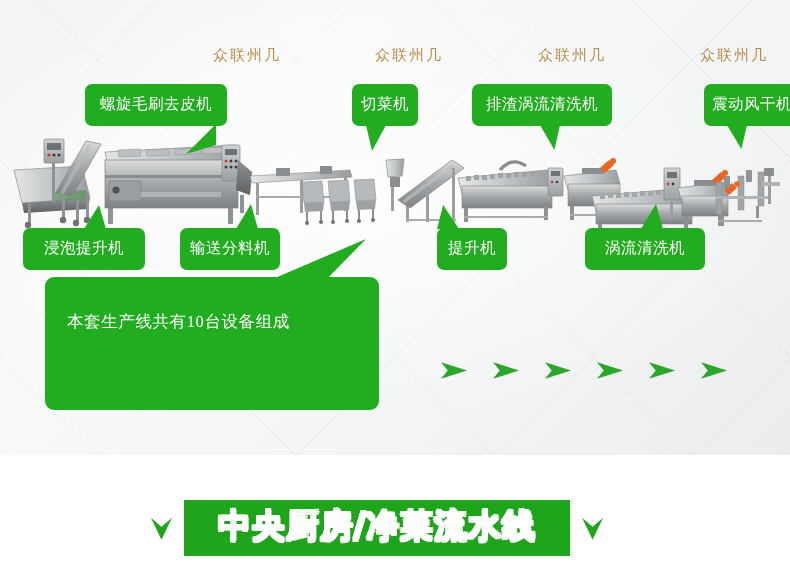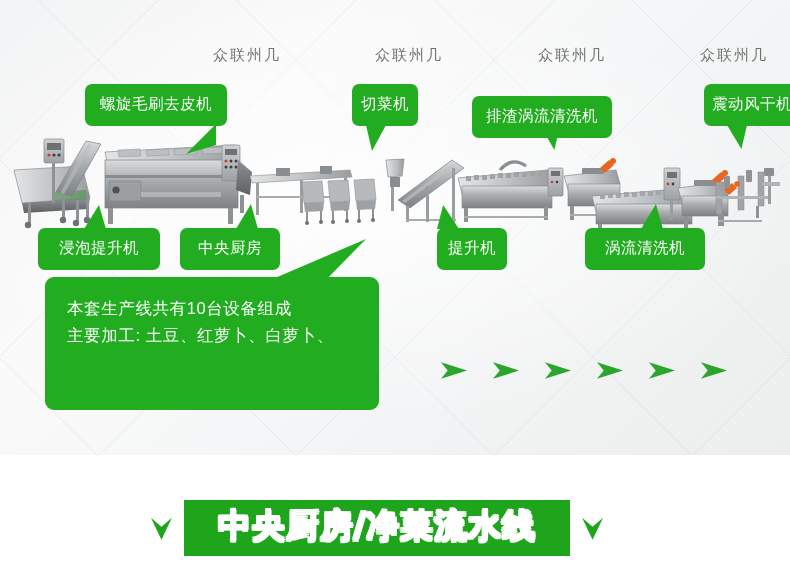--- a/index.html
+++ b/index.html
@@ -47,21 +47,21 @@
     left: 0; top: 0; right: 0; bottom: 0;
     background: radial-gradient(ellipse 70% 60% at 45% 45%,
                 rgba(255,255,255,0.85) 0%, rgba(255,255,255,0.25) 55%, rgba(255,255,255,0) 80%);
   }
 
   
   .watermark {
     position: absolute;
     font-size: 15px;
     letter-spacing: 2px;
-    color: #404040;
+    color: #a16207;
     opacity: 0.72;
     font-family: "DejaVu Sans", sans-serif;
     white-space: nowrap;
     user-select: none;
   }
 
   
   .machines { position: absolute; left: 0; top: 0; width: 790px; height: 455px; }
 
   
@@ -94,22 +94,22 @@
   .tail-up        { clip-path: polygon(0 100%, 100% 100%, 68% 0); }
   .tail-up-left   { clip-path: polygon(0 100%, 100% 100%, 28% 0); }
   .tail-downleft  { clip-path: polygon(100% 0, 100% 70%, 0 100%); }
 
   
   .infobox {
     position: absolute;
     background: #22ac1f;
     border-radius: 9px;
     color: #ffffff;
-    padding: 18px 22px 16px 22px;
-    font-family: Liberation Sans, sans-serif;
+    padding: 32px 22px 16px 22px;
+    font-family: Liberation Serif, serif;
   }
   .infobox .line {
     font-size: 16.5px;
     line-height: 1.62;
     letter-spacing: 0.6px;
     white-space: nowrap;
   }
   .infobox-tail {
     position: absolute;
     background: #22ac1f;
@@ -396,49 +396,48 @@
   <div id="callout-layer">
       <div class="tail tail-downleft" style="left: 186px; top: 124px; width: 30px; height: 30px;"></div>
       <div class="callout" style="left: 85px; top: 84px; width: 142px; height: 42px;">
         <span class="lbl">螺旋毛刷去皮机</span>
       </div>
       <div class="tail tail-down" style="left: 366px; top: 125px; width: 20px; height: 26px;"></div>
       <div class="callout" style="left: 352px; top: 84px; width: 66px; height: 42px;">
         <span class="lbl">切菜机</span>
       </div>
       <div class="tail tail-down-rev" style="left: 540px; top: 125px; width: 20px; height: 25px;"></div>
-      <div class="callout" style="left: 472px; top: 84px; width: 140px; height: 42px; margin-top: 12px;">
+      <div class="callout" style="left: 472px; top: 84px; width: 140px; height: 42px;">
         <span class="lbl">排渣涡流清洗机</span>
       </div>
       <div class="tail tail-down-rev" style="left: 727px; top: 125px; width: 20px; height: 24px;"></div>
       <div class="callout" style="left: 704px; top: 84px; width: 96px; height: 42px;">
         <span class="lbl">震动风干机</span>
       </div>
       <div class="tail tail-up" style="left: 84px; top: 205px; width: 22px; height: 24px;"></div>
-      <div class="callout" style="left: 38px; top: 228px; width: 122px; height: 42px;">
+      <div class="callout" style="left: 23px; top: 228px; width: 122px; height: 42px;">
         <span class="lbl">浸泡提升机</span>
       </div>
       <div class="tail tail-up" style="left: 236px; top: 204px; width: 22px; height: 25px;"></div>
       <div class="callout" style="left: 180px; top: 228px; width: 100px; height: 42px;">
-        <span class="lbl">中央厨房</span>
+        <span class="lbl">输送分料机</span>
       </div>
       <div class="tail tail-up-left" style="left: 437px; top: 205px; width: 22px; height: 24px;"></div>
       <div class="callout" style="left: 424px; top: 228px; width: 70px; height: 42px; margin-left: 13px;">
         <span class="lbl">提升机</span>
       </div>
       <div class="tail tail-up" style="left: 641px; top: 204px; width: 22px; height: 25px;"></div>
       <div class="callout" style="left: 585px; top: 228px; width: 120px; height: 42px;">
         <span class="lbl">涡流清洗机</span>
       </div>
     </div>
 
   <div id="infobox-tail" class="infobox-tail" style="left: 268px; top: 239px; width: 98px; height: 42px;"></div>
   <div id="infobox" class="infobox" style="left: 45px; top: 277px; width: 334px; height: 133px;">
       <div class="line">本套生产线共有10台设备组成</div>
-      <div class="line">主要加工: 土豆、红萝卜、白萝卜、</div>
     </div>
 
   <div id="arrow-row" class="arrow-row" style="left: 0px; top: 0px; width: 790px; height: 455px;">
       <div class="arrow" style="left: 441px; top: 361px;"></div>
       <div class="arrow" style="left: 493px; top: 361px;"></div>
       <div class="arrow" style="left: 545px; top: 361px;"></div>
       <div class="arrow" style="left: 597px; top: 361px;"></div>
       <div class="arrow" style="left: 649px; top: 361px;"></div>
       <div class="arrow" style="left: 701px; top: 361px;"></div>
     </div>

